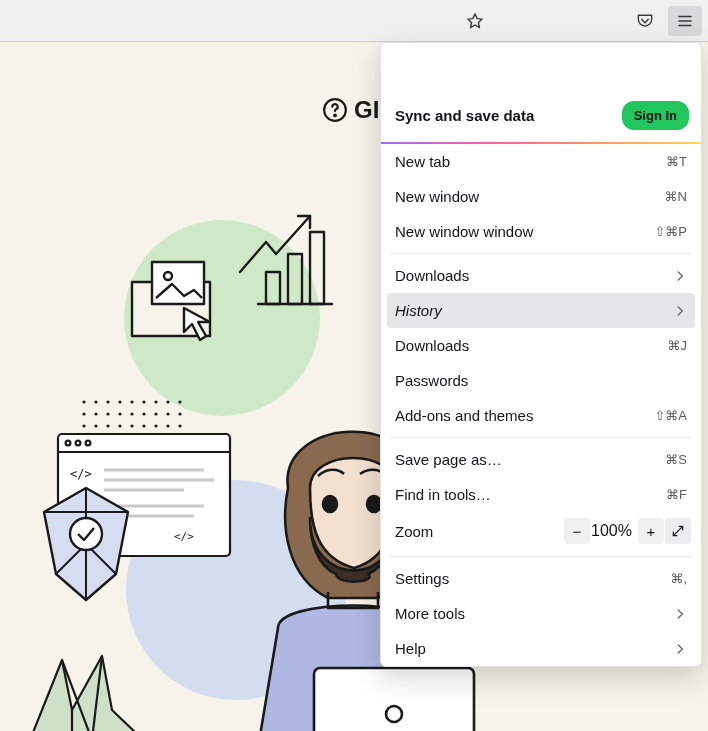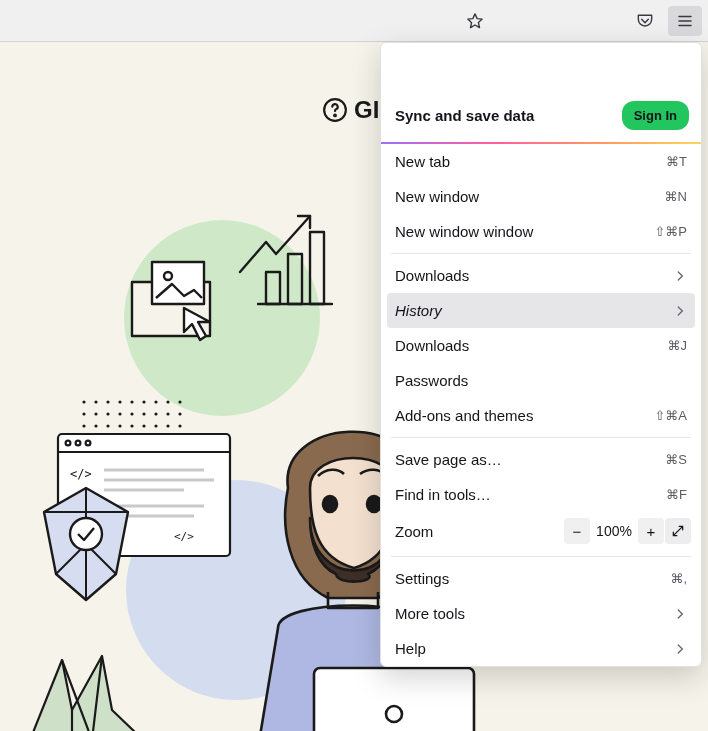--- a/index.html
+++ b/index.html
@@ -141,21 +141,21 @@
   .zoom-label { flex: 1; }
   .zoom-btn {
     width: 26px; height: 26px;
     border-radius: 4px;
     display: flex; align-items: center; justify-content: center;
     background: #f0f0f1;
     font-size: 15px;
     color: #15141a;
     cursor: pointer;
   }
-  .zoom-value { font-size: 14px; width: 46px; text-align: center; }
+  .zoom-value { font-size: 16px; width: 46px; text-align: left; }
   .zoom-fs {
     width: 26px; height: 26px;
     border-radius: 4px;
     background: #ededf0;
     display: flex; align-items: center; justify-content: center;
     cursor: pointer;
   }
 </style>
 </head>
 <body>

